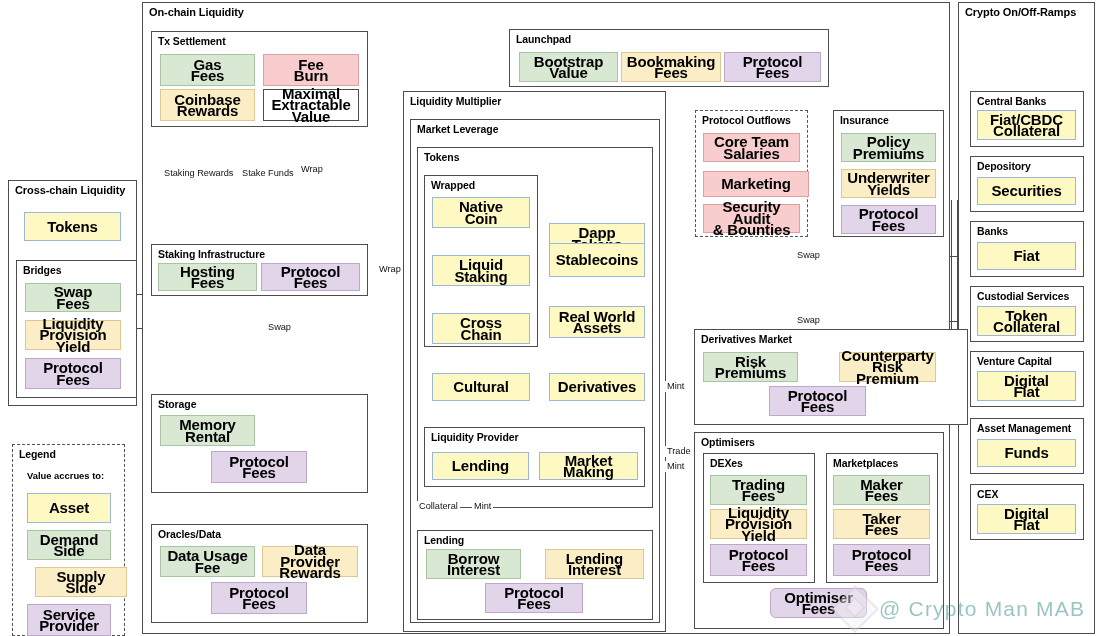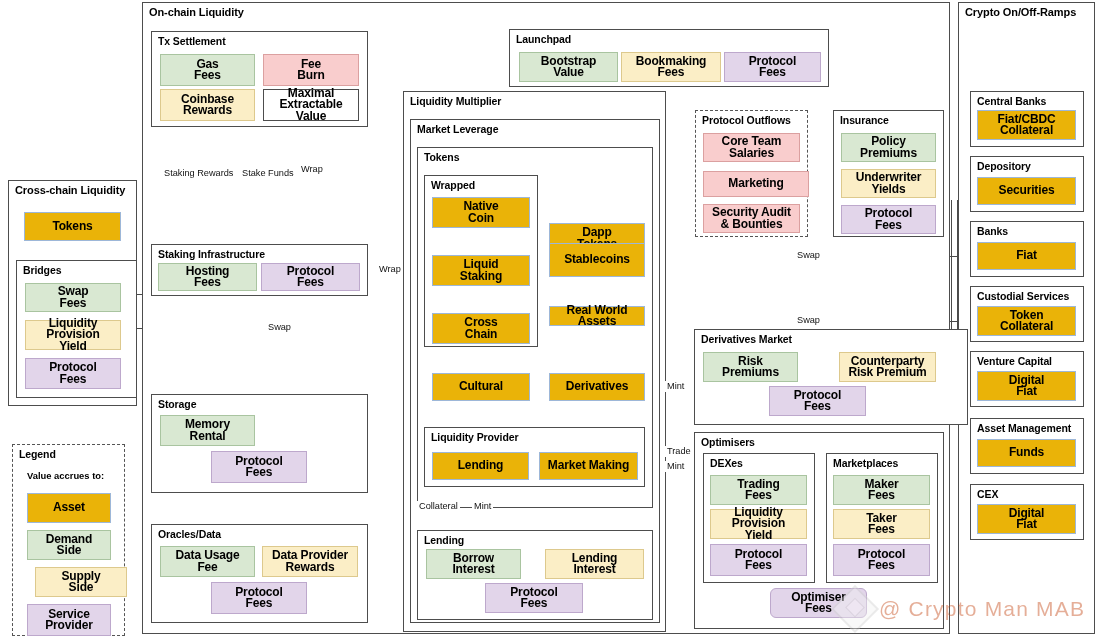--- a/index.html
+++ b/index.html
@@ -39,29 +39,29 @@
 
   
   .box{
     position:absolute;
     box-sizing:border-box;
     border:1px solid #9a9a9a;
     display:flex;
     align-items:center;
     justify-content:center;
     text-align:center;
-    font-size:12px;
+    font-size:15px;
     font-weight:bold;
     line-height:11.5px;
     padding:1px 2px;
     color:#000;
     white-space:pre-line;
     letter-spacing:-0.15px;
   }
-  .asset   {background:#eab308;border-color:#9db7d8;}
+  .asset   {background:#fef9c3;border-color:#9db7d8;}
   .demand  {background:#d9e8d2;border-color:#a9c4a0;}
   .supply  {background:#fbeec6;border-color:#ddc98d;}
   .service {background:#e2d5ea;border-color:#bda8cc;}
   .outflow {background:#f9cdcd;border-color:#dba0a0;}
   .plain   {background:#ffffff;border-color:#4d4d4d;border-width:1.4px;}
 
   
   .ln{position:absolute;background:#4a4a4a;}
   .lh{height:1.3px;}
   .lv{width:1.3px;}
@@ -101,21 +101,21 @@
     left:838px;
     top:592px;
     display:flex;
     align-items:center;
     gap:7px;
     opacity:.42;
     pointer-events:none;
   }
   #watermark .wm-text{
     font-size:21px;
-    color:#c2410c;
+    color:#0f766e;
     letter-spacing:1.2px;
     white-space:nowrap;
     font-weight:normal;
   }
   #watermark .wm-diamond{
     width:30px;height:30px;
     transform:rotate(45deg);
     background:#f2f2f2;
     border:2px solid #cfcfcf;
     position:relative;
@@ -317,21 +317,21 @@
 Coin</div>
   <div class="box asset" style="left:432px;top:255px;width:98px;height:31px;">Liquid
 Staking</div>
   <div class="box asset" style="left:432px;top:313px;width:98px;height:31px;">Cross
 Chain</div>
   <div class="box asset" style="left:432px;top:373px;width:98px;height:28px;">Cultural</div>
 
   <div class="box asset" style="left:549px;top:175px;width:96px;height:31px;margin-top:48px;">Dapp
 Tokens</div>
   <div class="box asset" style="left:549px;top:243px;width:96px;height:34px;">Stablecoins</div>
-  <div class="box asset" style="left:549px;top:306px;width:96px;height:20px;">Real World
+  <div class="box asset" style="left:549px;top:306px;width:96px;height:32px;">Real World
 Assets</div>
   <div class="box asset" style="left:549px;top:373px;width:96px;height:28px;">Derivatives</div>
 
   <div class="group thin" style="left:424px;top:427px;width:221px;height:60px;">
     <div class="group-title">Liquidity Provider</div>
   </div>
   <div class="box asset" style="left:432px;top:452px;width:97px;height:28px;">Lending</div>
   <div class="box asset" style="left:539px;top:452px;width:99px;height:28px;">Market Making</div>
 
   <div class="elabel" style="left:417px;top:501px;">Collateral</div>

